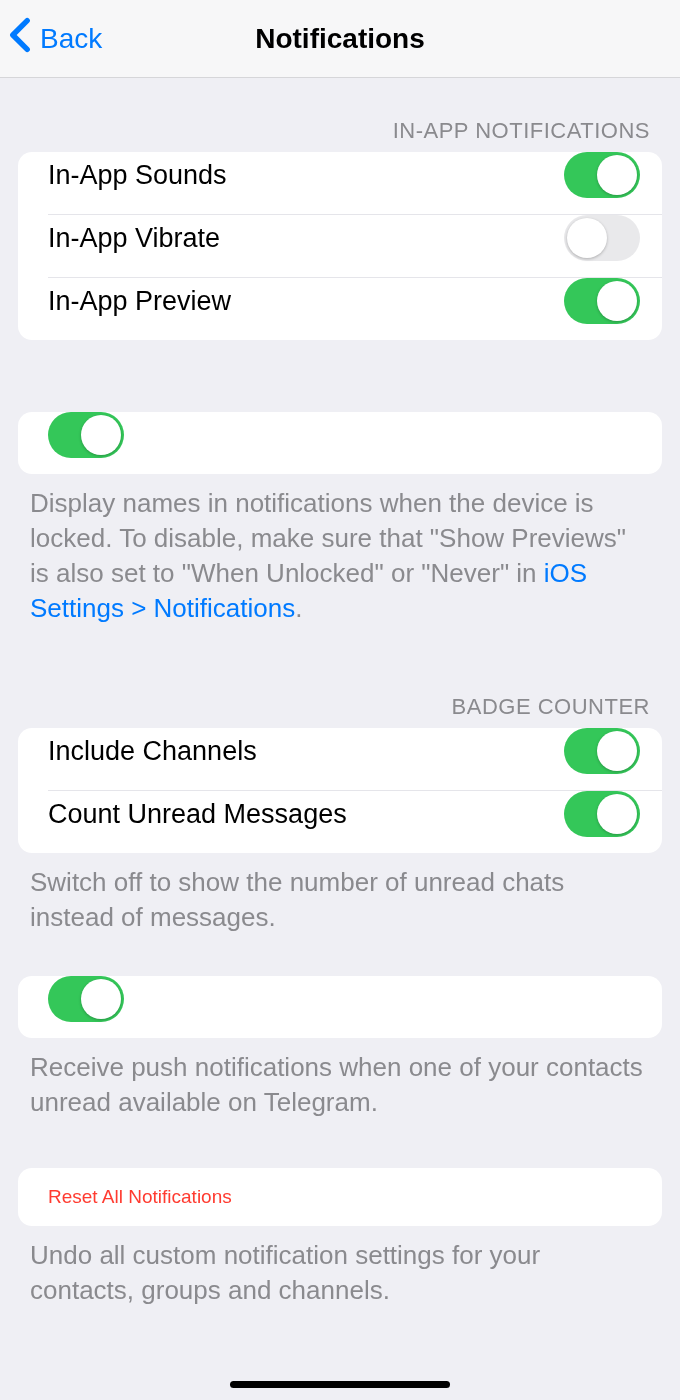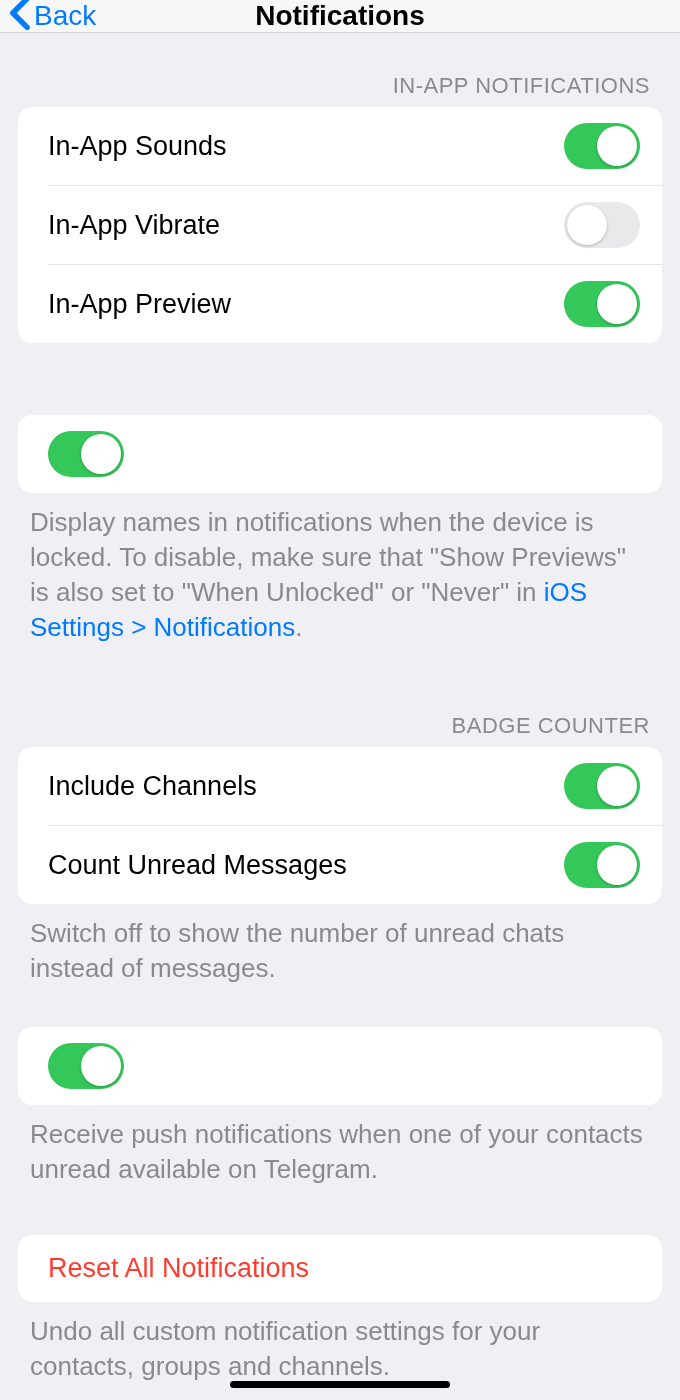--- a/index.html
+++ b/index.html
@@ -34,21 +34,21 @@
     left: 8px;
     top: 0;
     height: 100%;
     display: flex;
     align-items: center;
     color: #007aff;
     font-size: 28px;
     cursor: pointer;
   }
   .back-btn svg { width: 24px; height: 36px; }
-  .back-label { margin-left: 2px; }
+  .back-label { margin-left: 8px; }
   .nav-title {
     font-size: 28px;
     font-weight: 700;
   }
   
   .content {
     flex: 1;
     padding: 0 0 40px 0;
   }
   .section-header {
@@ -62,21 +62,21 @@
   .group {
     background: #fff;
     border-radius: 14px;
     margin: 0 18px;
     overflow: hidden;
   }
   .row {
     display: flex;
     align-items: center;
     justify-content: space-between;
-    padding: 16px 22px 16px 30px;
+    padding: 0 22px 16px 30px;
     font-size: 27px;
   }
   .sep {
     height: 1px;
     background: #e5e5ea;
     margin-left: 30px;
   }
   .row-label { color: #000; }
   
   .toggle {
@@ -103,21 +103,21 @@
     padding: 12px 30px 0 30px;
     font-size: 26px;
     line-height: 1.35;
     color: #8a8a8e;
   }
   .footer-text .link { color: #007aff; }
   .spacer-lg { height: 72px; }
   .spacer-md { height: 40px; }
   .destructive {
     color: #ff3b30;
-    font-size: 27px;
+    font-size: 19px;
     padding: 18px 30px;
   }
   
   .home-indicator {
     position: absolute;
     bottom: 12px;
     left: 50%;
     transform: translateX(-50%);
     width: 220px;
     height: 7px;

